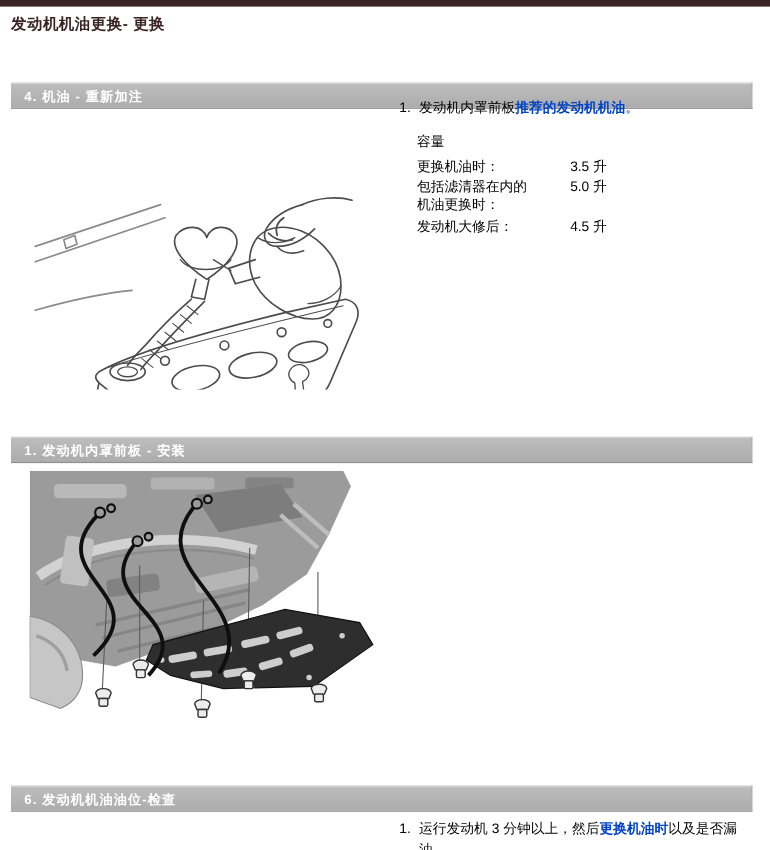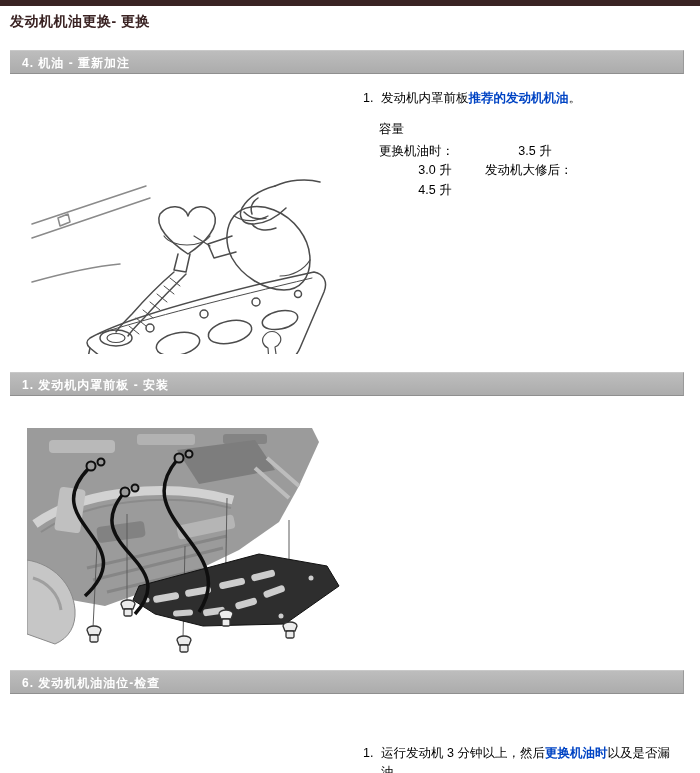--- a/index.html
+++ b/index.html
@@ -3,22 +3,22 @@
 <meta charset="utf-8">
 <style>
   html,body{margin:0;padding:0;background:#ffffff;}
   body{width:700px;height:773px;position:relative;font-family:"Liberation Sans","DejaVu Sans",sans-serif;color:#000;}
   .topbar{position:absolute;left:0;top:0;width:700px;height:6px;background:var(--accent-bar,#3A2323);}
   .page-title{position:absolute;left:10px;top:13px;font-size:14px;font-weight:bold;color:var(--accent-bar,#3A2323);letter-spacing:.5px;}
   .section-bar{position:absolute;left:10px;width:674px;height:24px;line-height:24px;
     background:linear-gradient(#bdbdbd,#acacac);
     border-bottom:1px solid #8f8f8f;border-right:1px solid #9a9a9a;border-top:1px solid #c9c9c9;
     box-sizing:border-box;padding-left:12px;color:var(--section-bar-text,#fff);
-    font-size:12px;font-weight:bold;letter-spacing:1px;}
-  #bar4{top:50px;} #bar5{top:372px;} #bar6{top:670px;}
+    font-size:12px;font-weight:bold;letter-spacing:1px;margin-top:25px;}
+  #bar4{top:50px;} #bar5{top:372px;} #bar6{top:689px;}
   .illus{position:absolute;}
   #illus1{left:28px;top:86px;width:314px;height:268px;}
   #illus2{left:27px;top:428px;width:330px;height:238px;}
   .step{position:absolute;display:flex;font-size:12.5px;line-height:1.5;}
   #step4{left:363px;top:89px;width:320px;}
   #step6{left:363px;top:744px;width:330px;}
   .step-num{width:18px;flex:0 0 18px;}
   a.doc-link{color:var(--link-color,#0144C4);font-weight:bold;cursor:pointer;}
   .capacity{position:absolute;left:379px;top:122px;width:200px;display:grid;
     grid-template-columns:106px auto;row-gap:4px;font-size:12.5px;font-weight:normal;line-height:1.25;}
@@ -93,21 +93,22 @@
 
 <div class="step" id="step4">
   <span class="step-num">1.</span>
   <span class="step-body"><span>发动机内罩前板</span><a class="doc-link">推荐的发动机机油</a><span>。</span></span>
 </div>
 
 <div class="capacity">
   <div class="cap-title">容量</div>
   <div class="cap-label">更换机油时：</div>
   <div class="cap-val">3.5 升</div>
-  <div class="cap-val">3.0 升</div>
+  <div class="cap-label">包括滤清器在内的机油更换时：</div>
+  <div class="cap-val">5.0 升</div>
   <div class="cap-label">发动机大修后：</div>
   <div class="cap-val">4.5 升</div>
 </div>
 
 <div class="section-bar" id="bar5">1. 发动机内罩前板 - 安装</div>
 
 <svg id="illus2" class="illus" viewBox="0 0 330 238">
 
   <polygon points="0,0 285,0 292,14 272,58 252,94 212,122 150,152 78,178 0,164" fill="#9b9b9b"></polygon>
 

